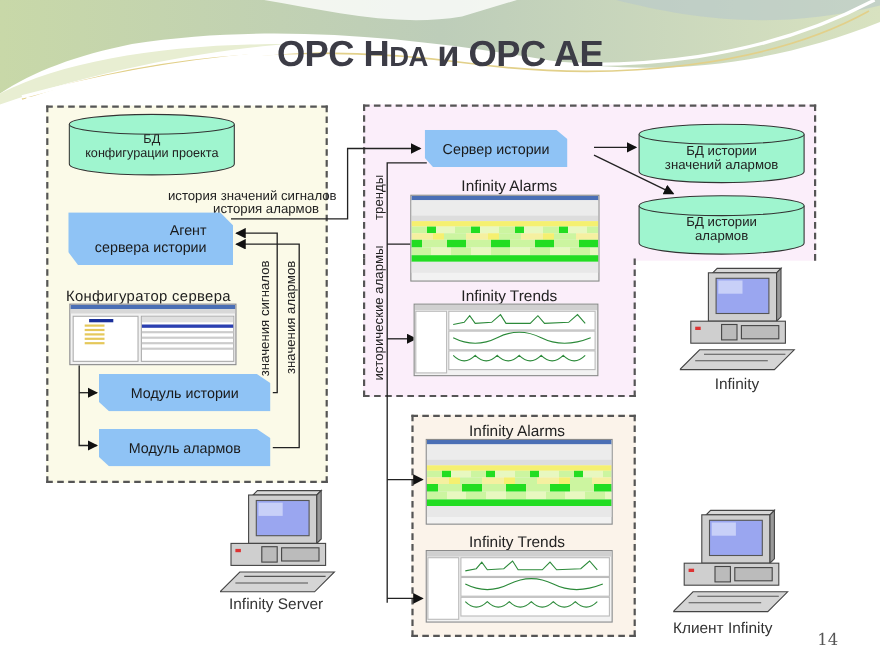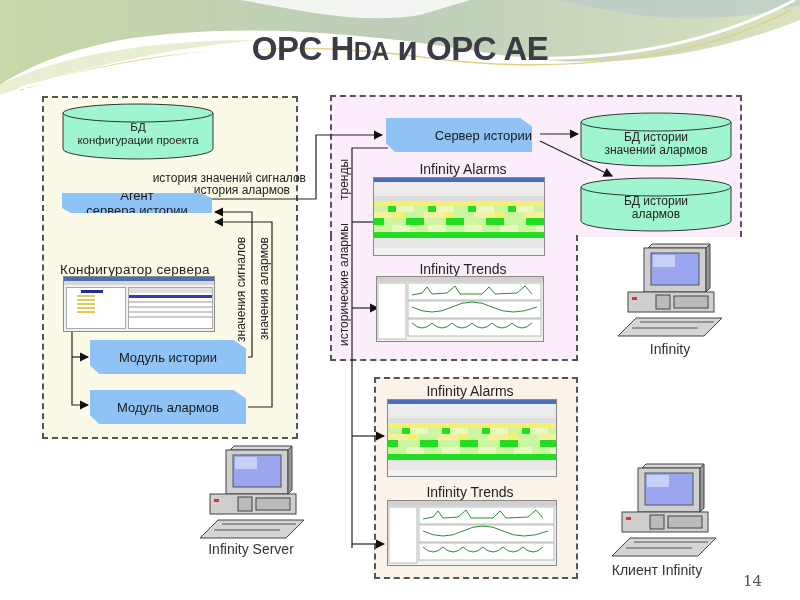--- a/index.html
+++ b/index.html
@@ -85,21 +85,21 @@
   <ellipse cx="76" cy="10" rx="75" ry="9" fill="#9ff5cf" stroke="#333" stroke-width="1"></ellipse>
 </svg>
 <div class="lbl" style="left:62px; top:121px; width:152px; text-align:center; font-size:11.5px; line-height:13px;">
   <div>БД</div>
   <div>конфигурации проекта</div>
 </div>
 
 <div class="lbl" style="left:116px; top:171px; font-size:12px; width:190px; text-align:right;">история значений сигналов</div>
 <div class="lbl" style="left:104px; top:183px; font-size:12px; width:186px; text-align:right;">история алармов</div>
 
-<div class="node" style="left:62px; top:193px; width:150px; height:20px;">
+<div class="node" style="left:62px; top:193px; width:150px; height:48px;text-align:right;">
   <div>
     <div>Агент</div>
     <div>сервера истории</div>
   </div>
 </div>
 
 <div class="lbl" style="left:60px; top:262px; font-size:13.5px; letter-spacing:0.3px;">Конфигуратор сервера</div>
 <div class="shot" style="left:63px; top:276px; width:150px; height:54px;">
   <div style="height:4px; background:#4a6fb5;"></div>
   <div style="height:4px; background:#d8d8d8;"></div>
@@ -124,21 +124,21 @@
 <div class="node" style="left:90px; top:340px; width:156px; height:34px;">
   <span>Модуль истории</span>
 </div>
 <div class="node" style="left:90px; top:390px; width:156px; height:34px;">
   <span>Модуль алармов</span>
 </div>
 
 <div class="vlbl" style="left:234px; top:342px;">значения сигналов</div>
 <div class="vlbl" style="left:257px; top:340px;">значения алармов</div>
 
-<div class="node" style="left:386px; top:118px; width:146px; height:34px;justify-content:flex-end;">
+<div class="node" style="left:386px; top:118px; width:130px; height:34px;">
   <span>Сервер истории</span>
 </div>
 
 <svg class="cyl" style="left:580px; top:112px;" width="152" height="56">
   <path d="M1 10 L1 44 A75 10 0 0 0 151 44 L151 10" fill="#9ff5cf" stroke="#333" stroke-width="1"></path>
   <ellipse cx="76" cy="10" rx="75" ry="9" fill="#9ff5cf" stroke="#333" stroke-width="1"></ellipse>
 </svg>
 <div class="lbl" style="left:580px; top:131px; width:152px; text-align:center; font-size:12px; line-height:13px;">
   <div>БД истории</div>
   <div>значений алармов</div>

